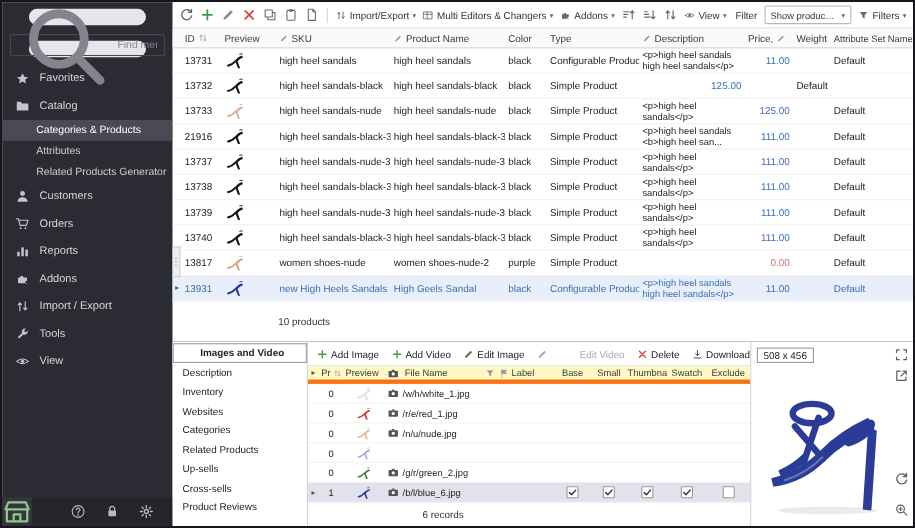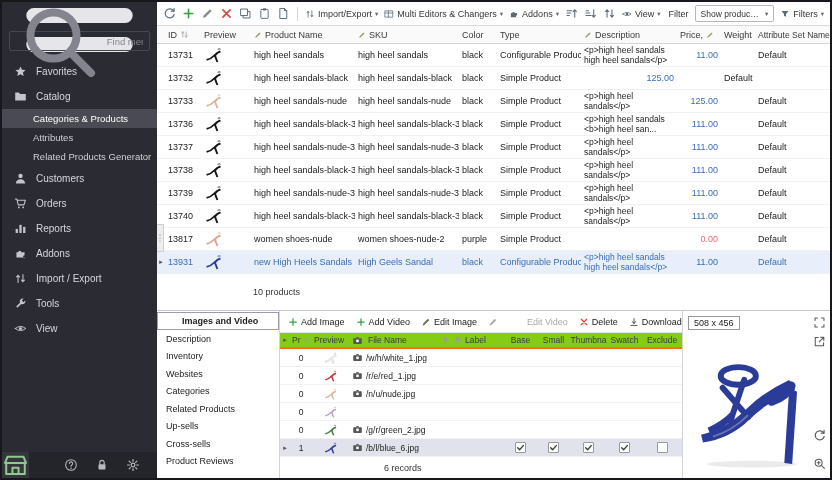--- a/index.html
+++ b/index.html
@@ -75,21 +75,21 @@
   .dbtn{display:flex;align-items:center;gap:3px;cursor:pointer;}
   .dbtn .bi{display:inline-flex;width:10px;height:10px;}
   .dbtn .bi svg{width:10px;height:10px;}
   .dbtn.disabled{color:#a9a9a9;gap:29px;}
   .gi{color:#3f9c46;}
   .ei{color:#6b6b45;}
   .ri{color:#d64541;}
   .ki{color:#444;}
 
   .i-cols{display:grid;grid-template-columns:10px 22px 38px 1fr 52px 33px 33px 37px 35px 40px;}
-  .i-head{height:16px;background:#84cc16;border-bottom:2px solid #f97316;font-size:8.5px;color:#3a3a3a;flex-shrink:0;}
+  .i-head{height:16px;background:#fef9c3;border-bottom:4px solid #f97316;font-size:8.5px;color:#3a3a3a;flex-shrink:0;}
   .i-head .cell{display:flex;align-items:center;gap:2px;padding:0 2px;overflow:hidden;white-space:nowrap;cursor:pointer;}
   .i-row{height:18px;border-bottom:1px solid #f2f2f2;font-size:8.5px;color:#222;cursor:pointer;}
   .i-row .cell{display:flex;align-items:center;padding:0 2px;overflow:hidden;white-space:nowrap;}
   .i-row.selected{background:#e2e2ec;}
   .ctr{justify-content:center;}
   .cam{display:inline-flex;width:11px;height:11px;color:#555;margin-right:3px;flex-shrink:0;}
   .cam svg{width:11px;height:11px;}
   .gutb{display:flex;align-items:center;justify-content:center;font-size:7px;color:#555;padding:0;}
   .checkbox{display:inline-flex;width:11px;height:11px;border:1px solid #9a9a9a;border-radius:1px;background:#fff;align-items:center;justify-content:center;}
   .checkbox svg{width:9px;height:9px;color:#3d3d3d;}
@@ -356,29 +356,29 @@
         </div>
       <div class="cell">
           <span>Preview</span>
         </div>
       <div class="cell">
           <span class="hp">
             <svg viewBox="0 0 16 16" fill="none" stroke="currentColor" stroke-width="1.5" stroke-linecap="round" stroke-linejoin="round" style="width:100%;height:100%;display:block">
               <path d="M2.6 13.4l.7-2.8L11 2.9l2.1 2.1-7.7 7.7z" fill="currentColor" stroke="none"></path>
             </svg>
           </span>
-          <span>Product Name</span>
+          <span>SKU</span>
         </div>
       <div class="cell">
           <span class="hp">
             <svg viewBox="0 0 16 16" fill="none" stroke="currentColor" stroke-width="1.5" stroke-linecap="round" stroke-linejoin="round" style="width:100%;height:100%;display:block">
               <path d="M2.6 13.4l.7-2.8L11 2.9l2.1 2.1-7.7 7.7z" fill="currentColor" stroke="none"></path>
             </svg>
           </span>
-          <span>SKU</span>
+          <span>Product Name</span>
         </div>
       <div class="cell">
           <span>Color</span>
         </div>
       <div class="cell">
           <span>Type</span>
         </div>
       <div class="cell">
           <span class="hp">
             <svg viewBox="0 0 16 16" fill="none" stroke="currentColor" stroke-width="1.5" stroke-linecap="round" stroke-linejoin="round" style="width:100%;height:100%;display:block">
@@ -452,21 +452,21 @@
           <div class="cell">high heel sandals-nude</div>
           <div class="cell">black</div>
           <div class="cell">Simple Product</div>
           <div class="cell desc">&lt;p&gt;high heel sandals&lt;/p&gt;</div>
           <div class="cell price">125.00</div>
           <div class="cell"></div>
           <div class="cell">Default</div>
         </div>
         <div class="p-row g-cols">
           <div class="cell gut"></div>
-          <div class="cell">13736</div>
+          <div class="cell">21916</div>
           <div class="cell prev">
             <svg width="20" height="18" viewBox="0 0 40 40">
               <path d="M3 29 Q13 27 19.5 19.5 Q25.5 12.5 33 10 L35.5 14 Q28.5 16 24.5 21.5 L29.5 35 L25.5 36 L20.5 23.5 Q13.5 31.5 4 32.5 Z" fill="#151515" stroke="none" stroke-width="1"></path>
               <path d="M28 7.5 Q31.5 5.5 34.5 7" fill="none" stroke="#151515" stroke-width="1.8"></path>
             </svg>
           </div>
           <div class="cell">high heel sandals-black-36</div>
           <div class="cell">high heel sandals-black-36</div>
           <div class="cell">black</div>
           <div class="cell">Simple Product</div>

